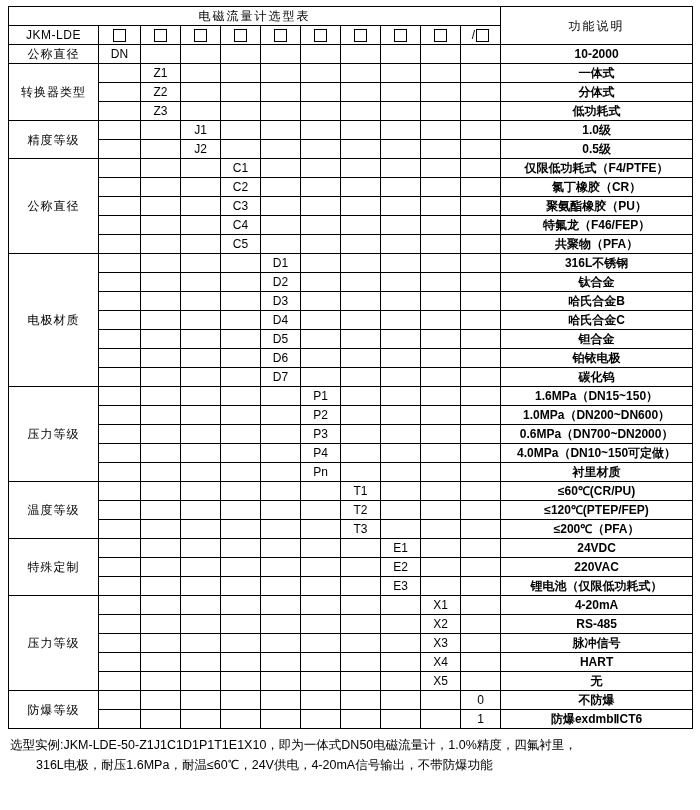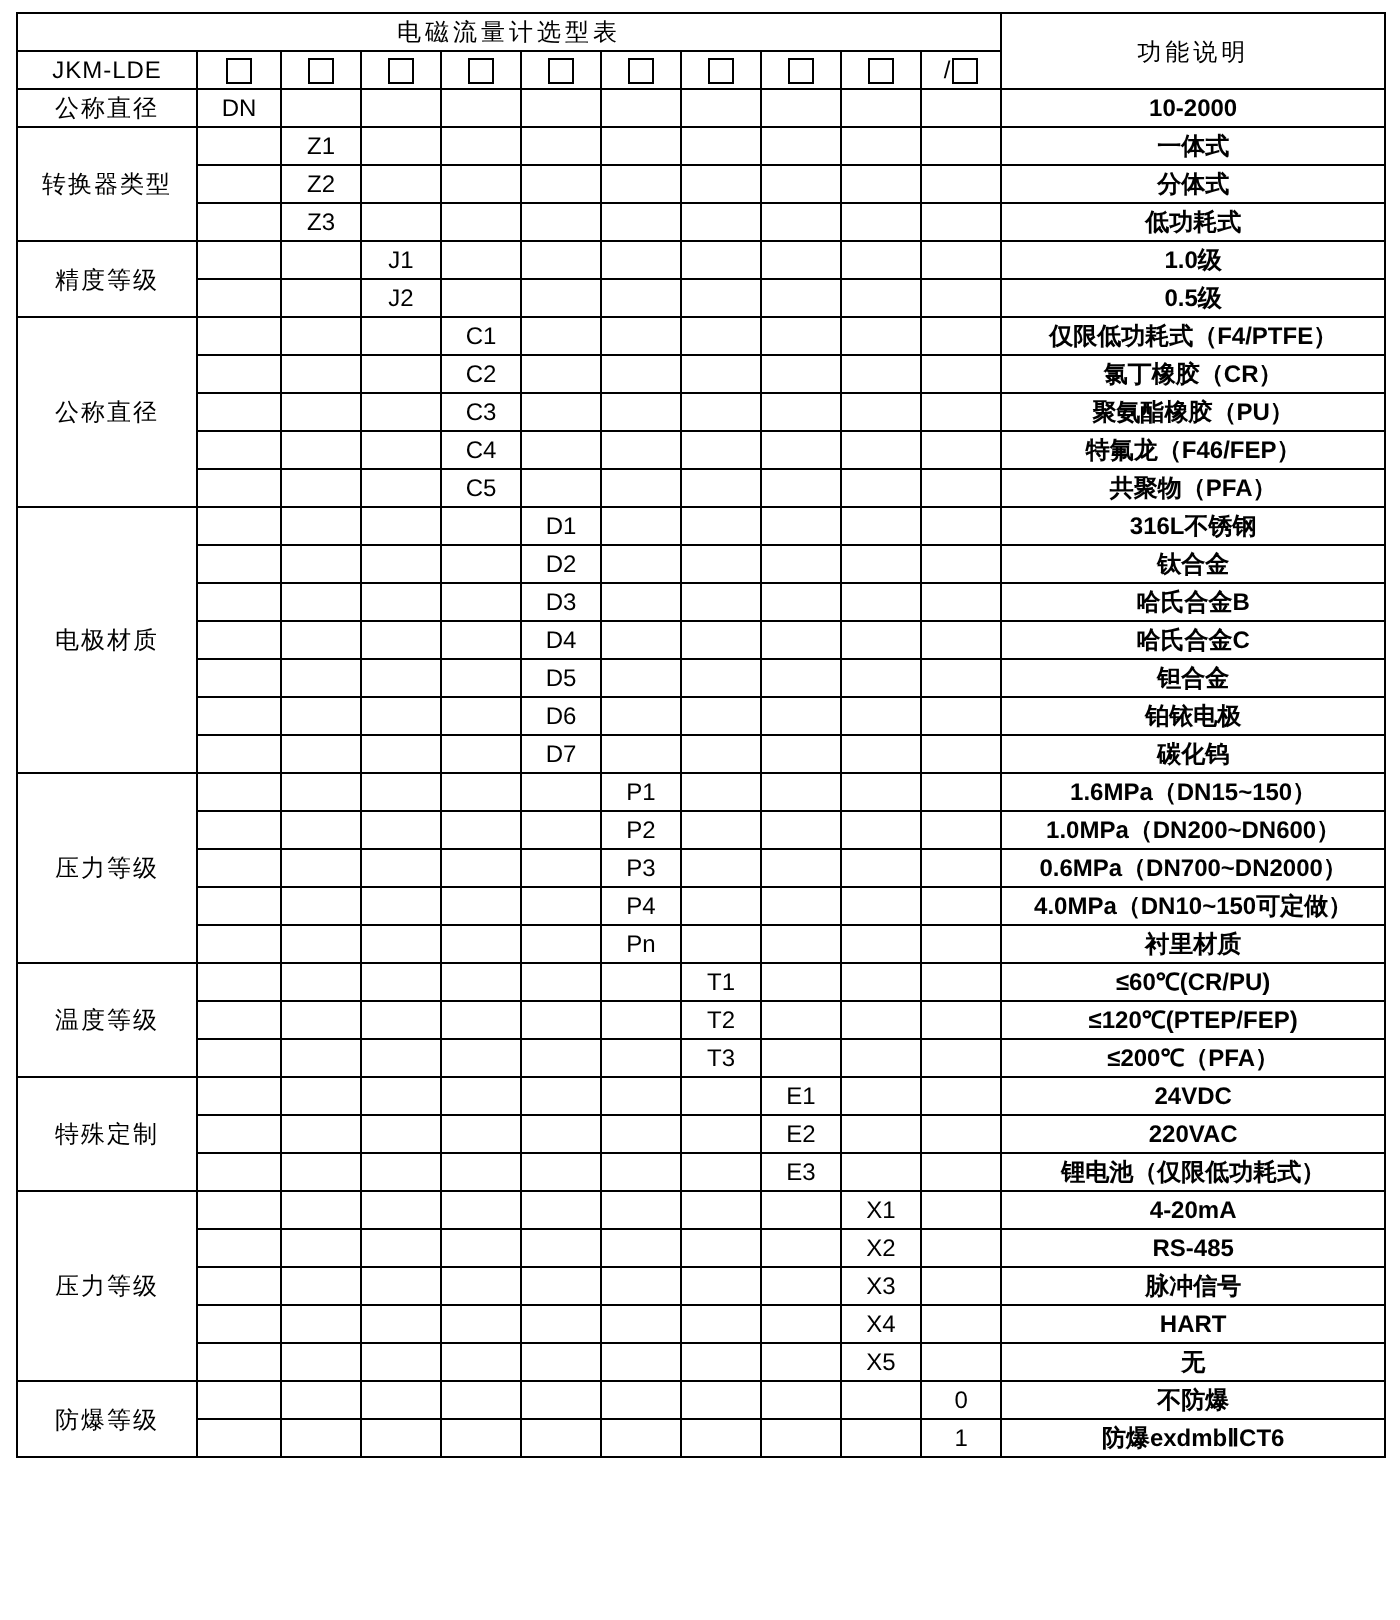--- a/index.html
+++ b/index.html
@@ -599,14 +599,16 @@
           <td></td>
           <td></td>
           <td></td>
           <td class="codecell">1</td>
           <td class="desc">防爆exdmbⅡCT6</td>
         </tr>
       </tbody>
   </table>
 
   <div class="notes">
+    <div>选型实例:JKM-LDE-50-Z1J1C1D1P1T1E1X10，即为一体式DN50电磁流量计，1.0%精度，四氟衬里，</div>
+    <div class="note-indent">316L电极，耐压1.6MPa，耐温≤60℃，24V供电，4-20mA信号输出，不带防爆功能</div>
   </div>
 </div>
 
 </body></html>

